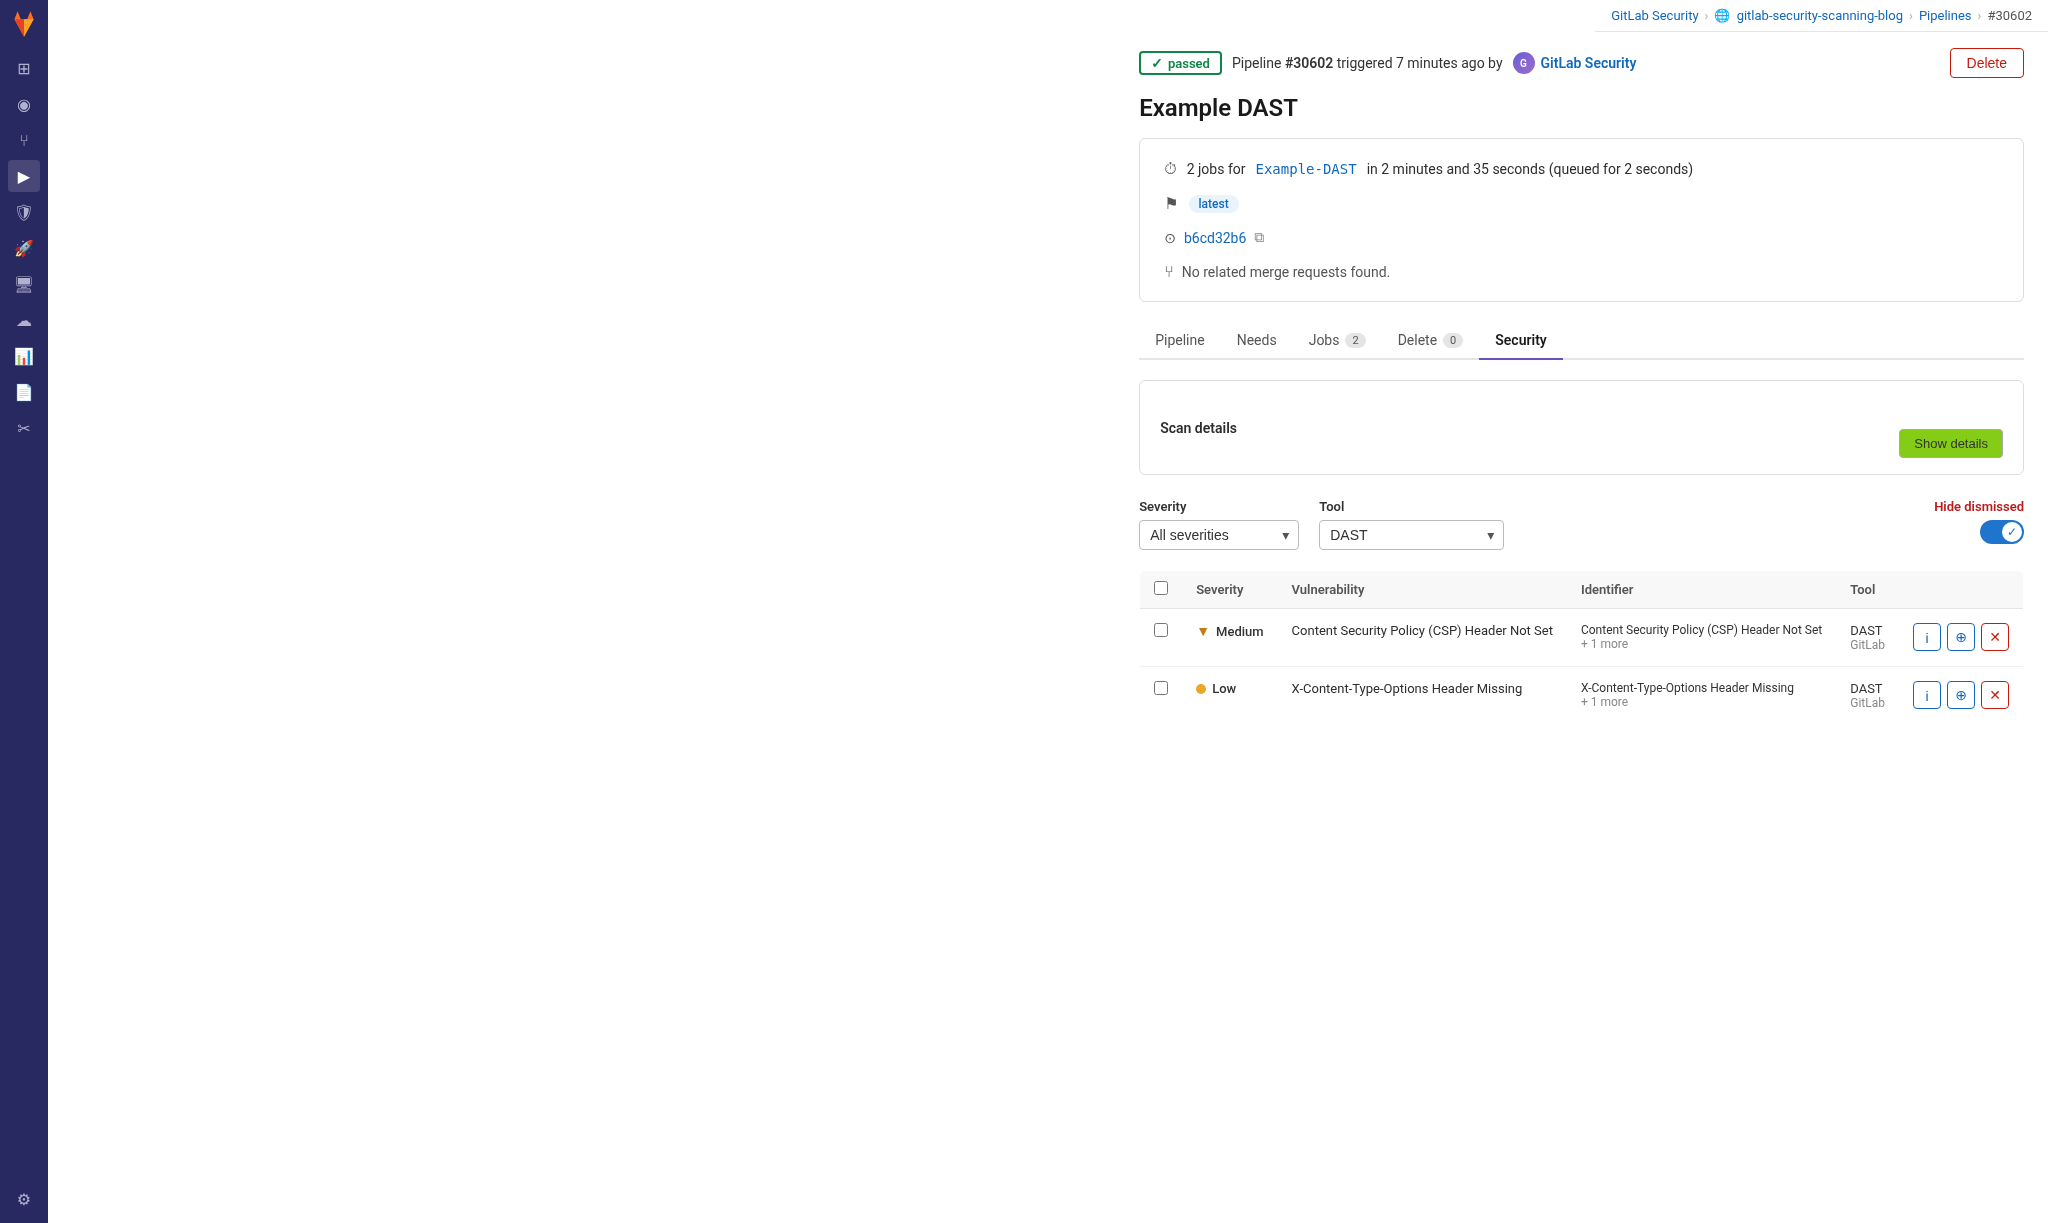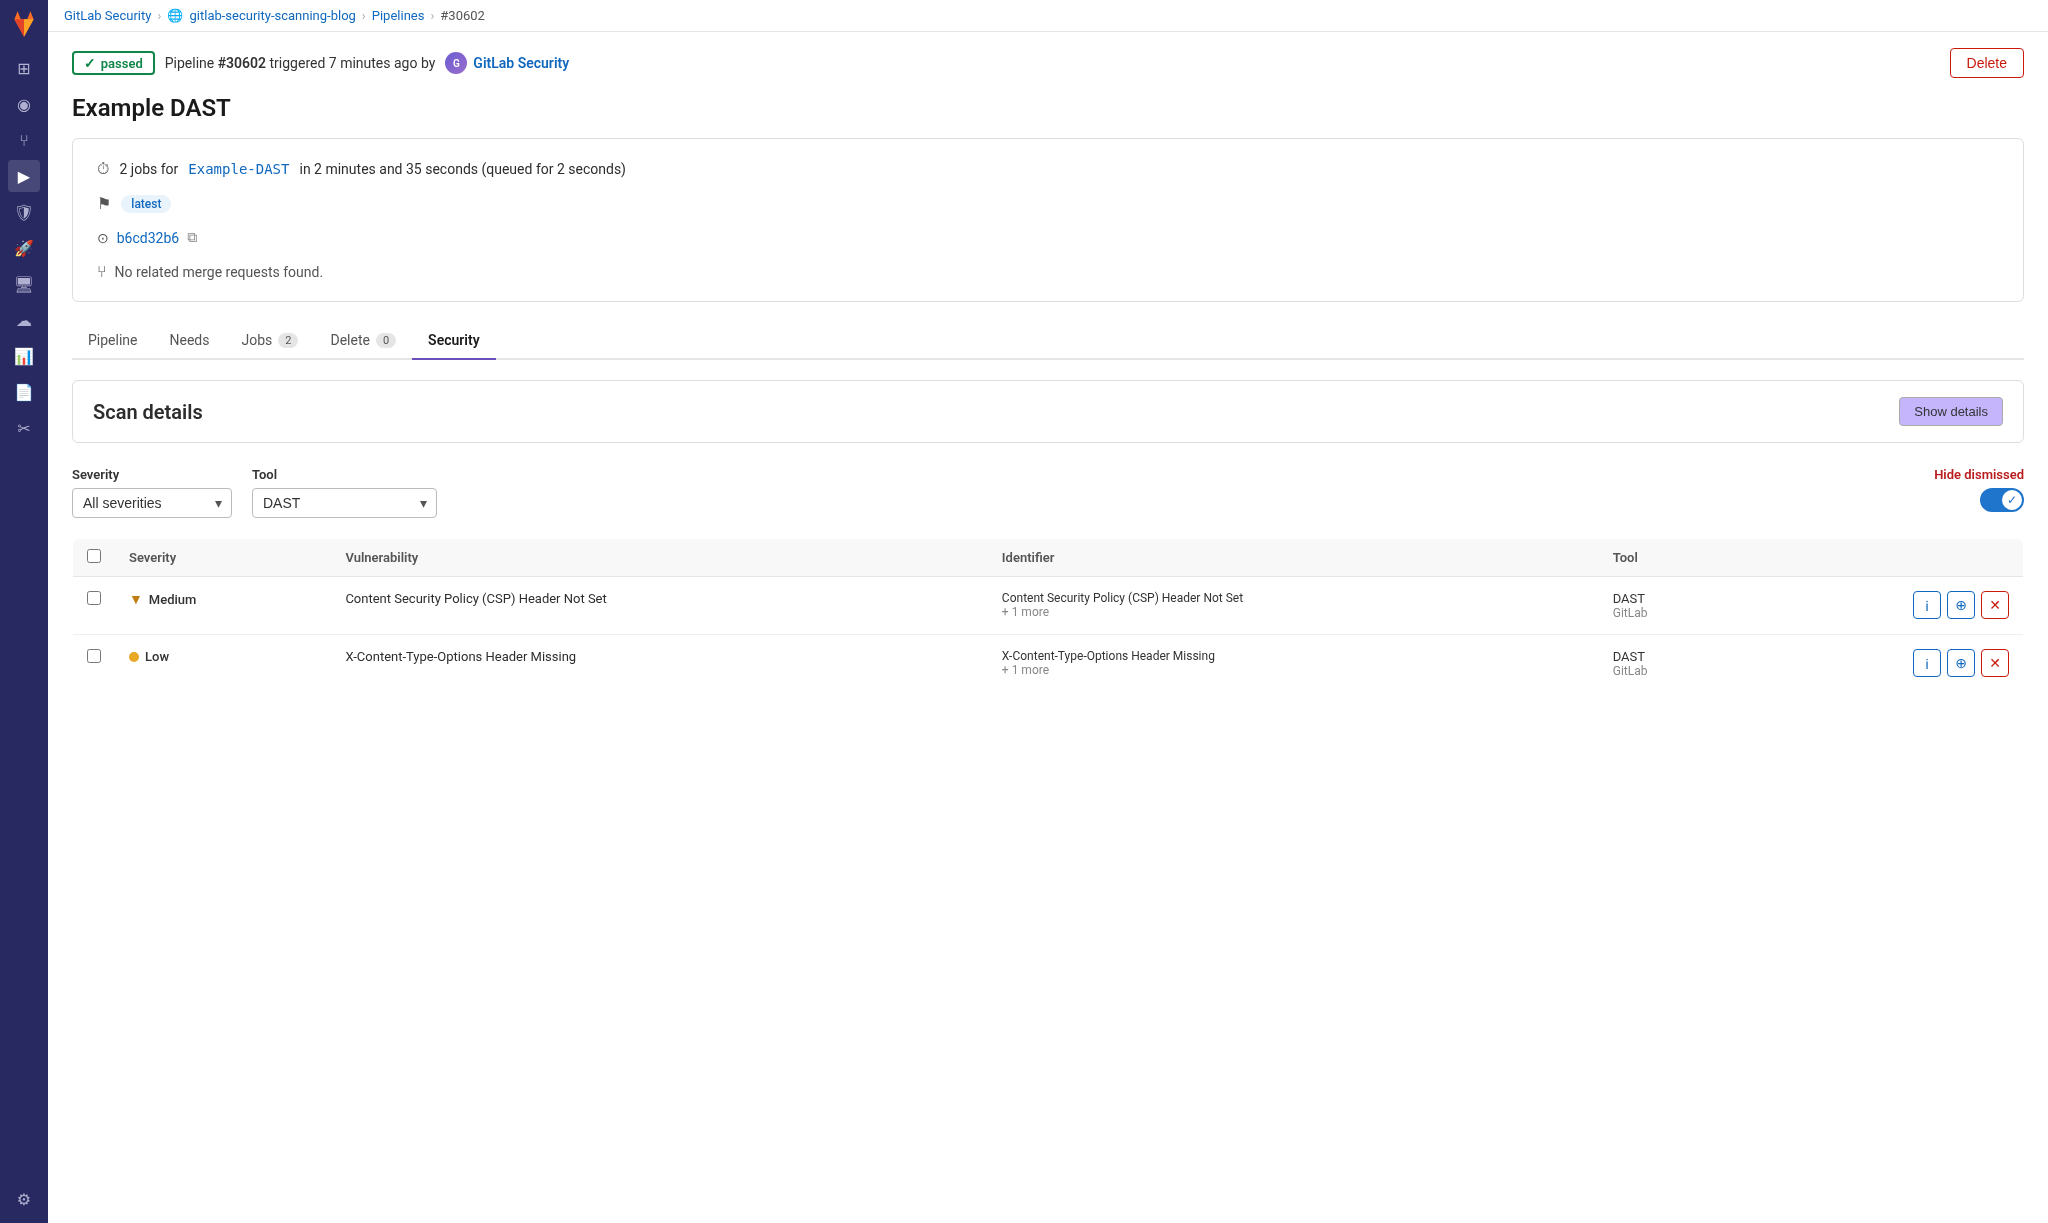--- a/index.html
+++ b/index.html
@@ -33,20 +33,21 @@
       cursor: pointer;
     }
     .sidebar-icon.active { background: rgba(255,255,255,0.15); color: #fff; }
 
     
     .main {
       flex: 1;
       display: flex;
       flex-direction: column;
       overflow: hidden;
+      align-items: flex-end;
     }
 
     
     .breadcrumb {
       padding: 8px 16px;
       font-size: 13px;
       color: #555;
       border-bottom: 1px solid #e5e5e5;
       display: flex;
       align-items: center;
@@ -170,29 +171,30 @@
     
     .scan-details-box {
       border: 1px solid #ddd;
       border-radius: 6px;
       padding: 16px 20px;
       display: flex;
       align-items: center;
       justify-content: space-between;
       margin-bottom: 24px;
     }
-    .scan-details-title { font-weight: 600; font-size: 20px; }
+    .scan-details-title { font-weight: 600; font-size: 14px; }
     .btn-show-details {
       border: 1px solid #aaa;
-      background: #c4b5fd;
+      background: #84cc16;
       padding: 6px 14px;
       border-radius: 4px;
       cursor: pointer;
       font-size: 13px;
       color: #333;
+      margin-top: 32px;
     }
 
     
     .filters-row {
       display: flex;
       align-items: flex-start;
       gap: 20px;
       margin-bottom: 20px;
     }
     .filter-group { display: flex; flex-direction: column; gap: 6px; }

